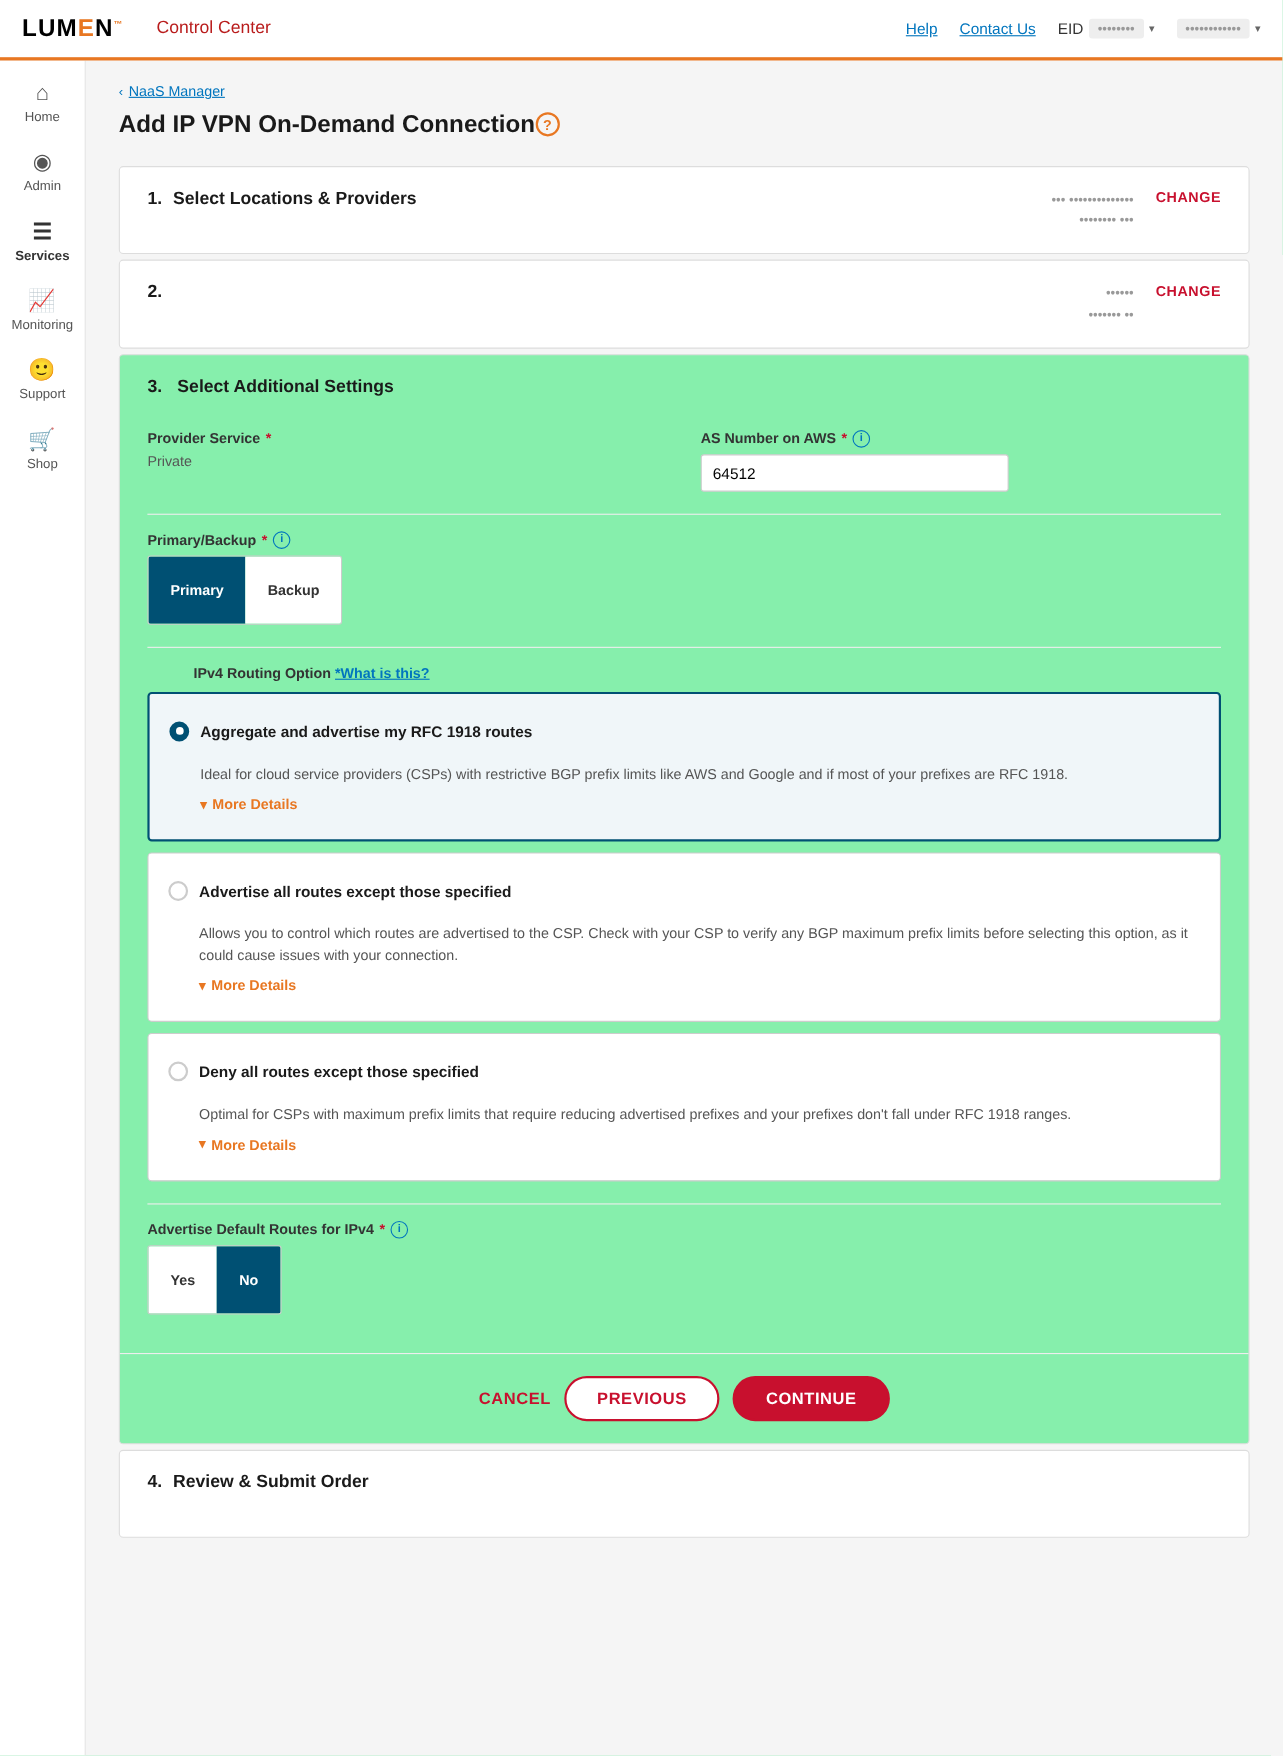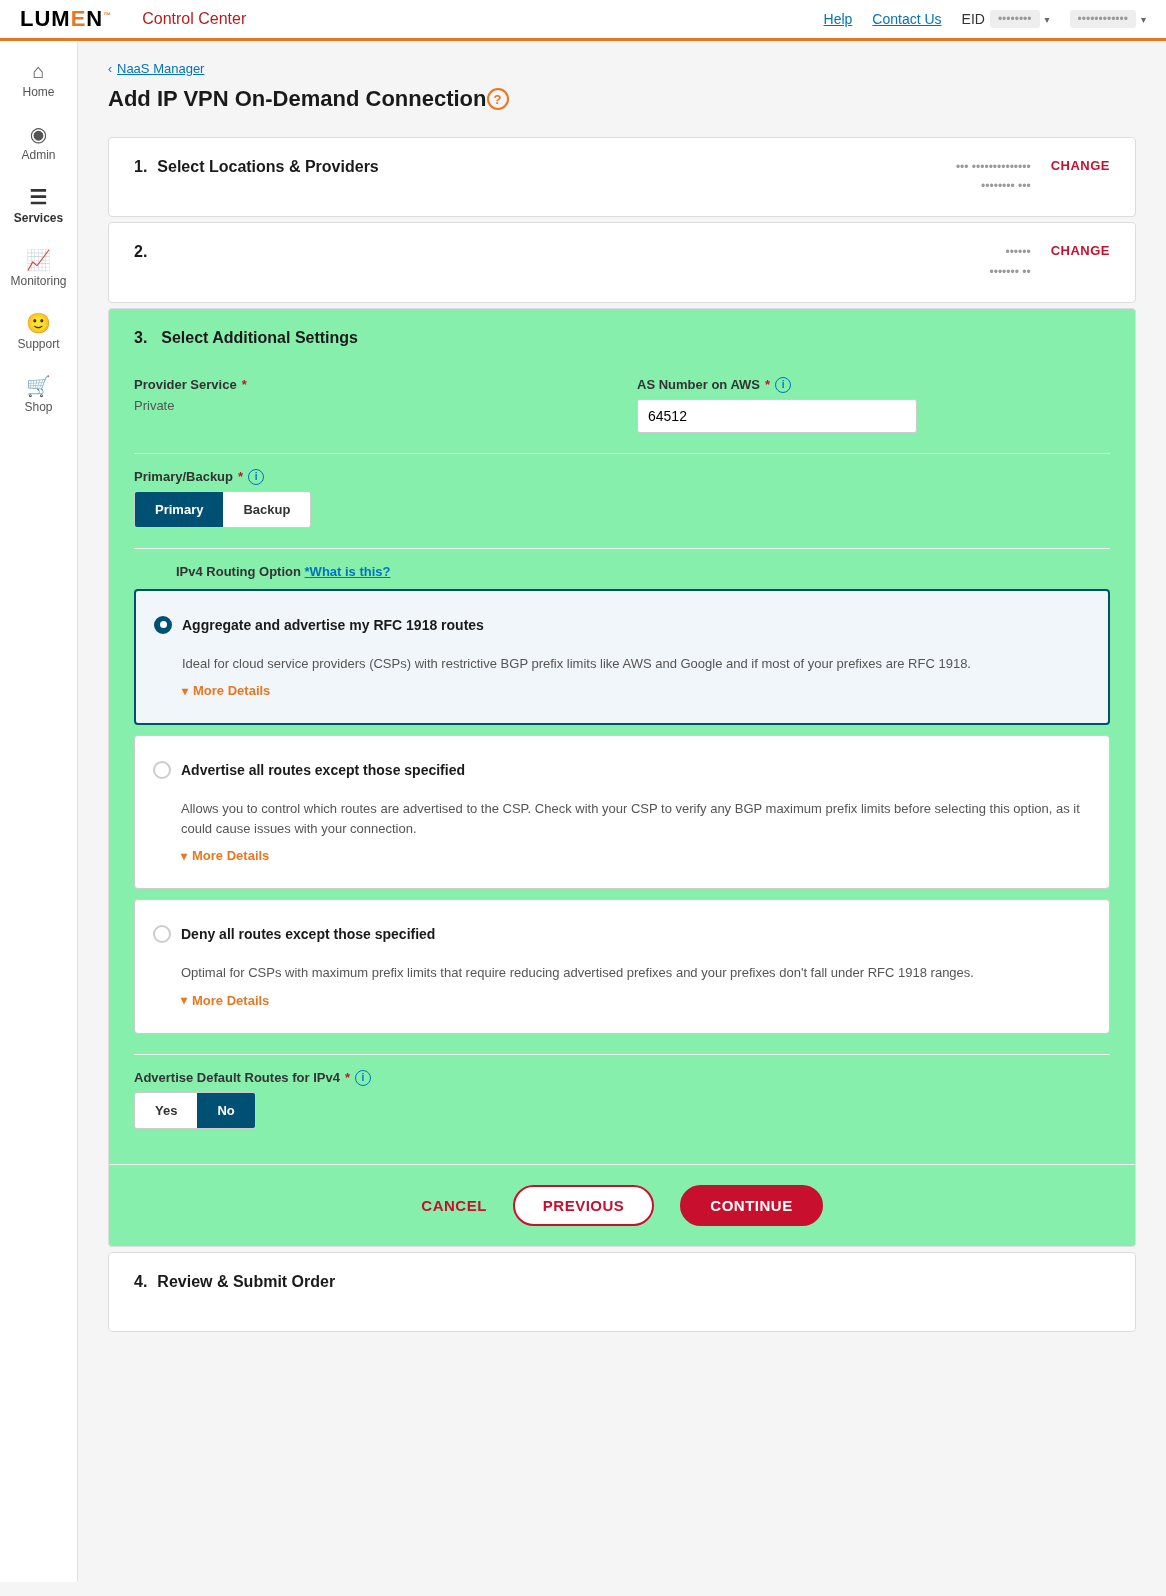--- a/index.html
+++ b/index.html
@@ -5,21 +5,21 @@
     * { box-sizing: border-box; margin: 0; padding: 0; }
     body { font-family: Arial, sans-serif; background: #f5f5f5; color: #333; font-size: 14px; }
 
     
     .header {
       display: flex;
       align-items: center;
       background: #fff;
       border-bottom: 3px solid #e87722;
       padding: 0 20px;
-      height: 41px;
+      height: 55px;
       position: relative;
     }
     .header-logo {
       font-size: 22px;
       font-weight: bold;
       color: #000;
       letter-spacing: 1px;
       margin-right: 30px;
     }
     .header-logo span { color: #e87722; }
@@ -243,21 +243,21 @@
 
     
     .toggle-group {
       display: flex;
       border: 1px solid #ccc;
       border-radius: 3px;
       overflow: hidden;
       width: fit-content;
     }
     .toggle-btn {
-      padding: 10px 20px;
+      padding: 23px 20px;
       font-size: 13px;
       font-weight: bold;
       cursor: pointer;
       border: none;
       background: #fff;
       color: #333;
     }
     .toggle-btn.active {
       background: #005073;
       color: #fff;
@@ -340,21 +340,21 @@
       margin-left: 28px;
       cursor: pointer;
     }
     .more-details-arrow { font-size: 12px; }
 
     
     .form-actions {
       display: flex;
       justify-content: center;
       align-items: center;
-      gap: 26px;
+      gap: 12px;
       padding: 20px 25px;
       border-top: 1px solid #eee;
       margin-top: 10px;
     }
     .btn-cancel {
       background: none;
       border: none;
       color: #c8102e;
       font-size: 15px;
       font-weight: bold;

